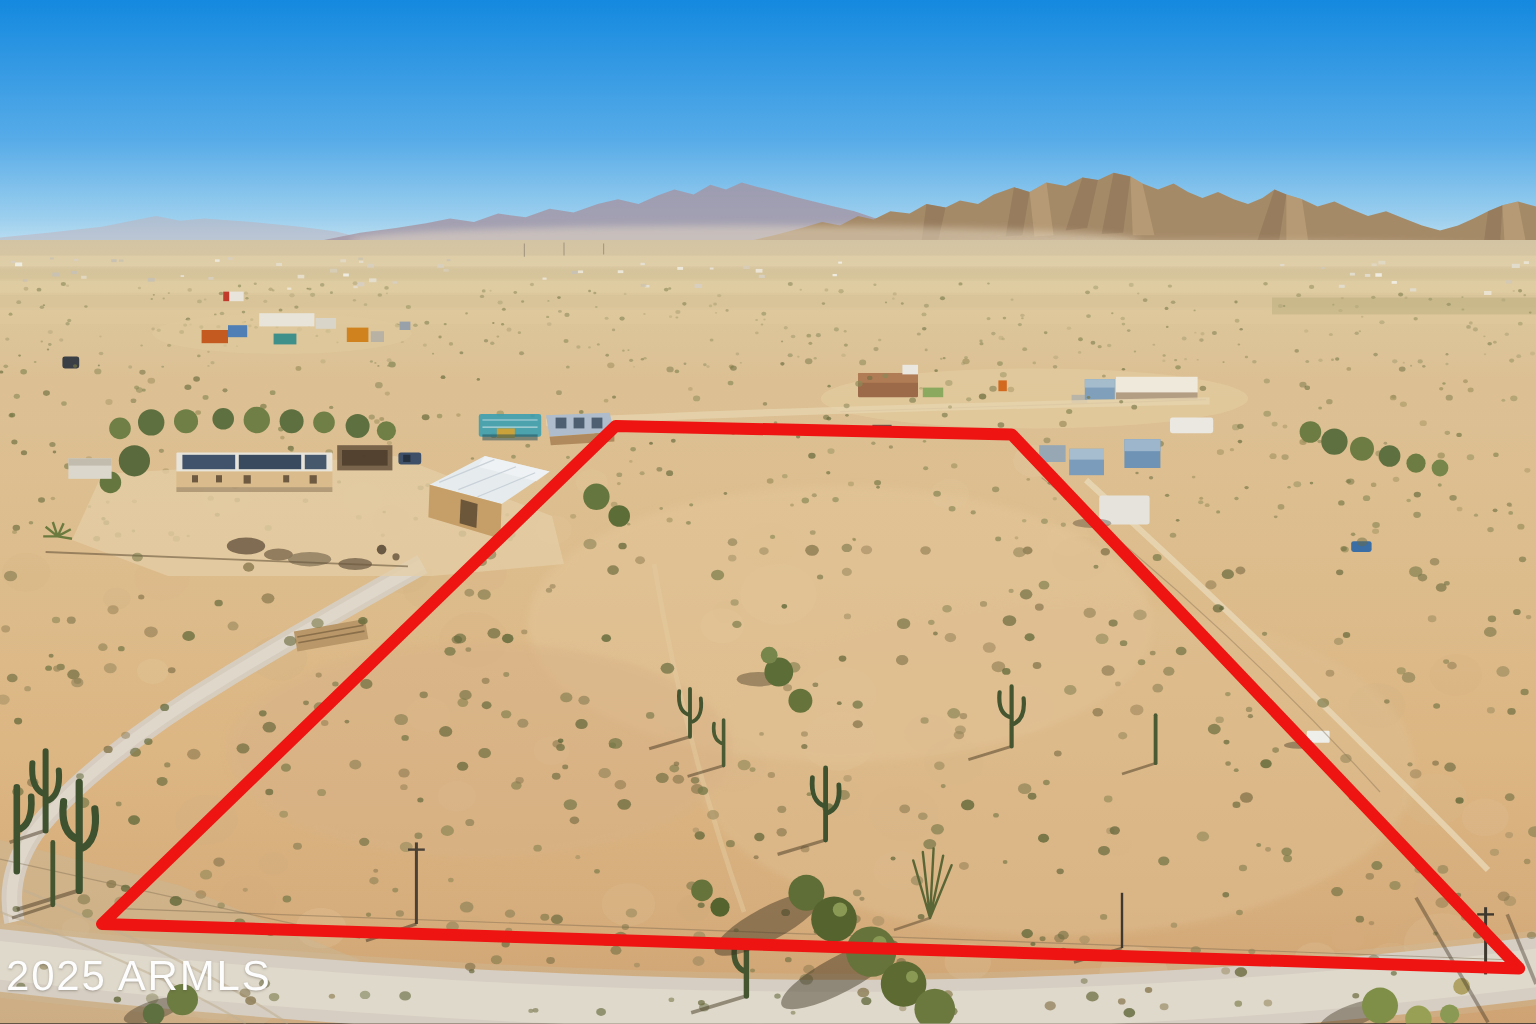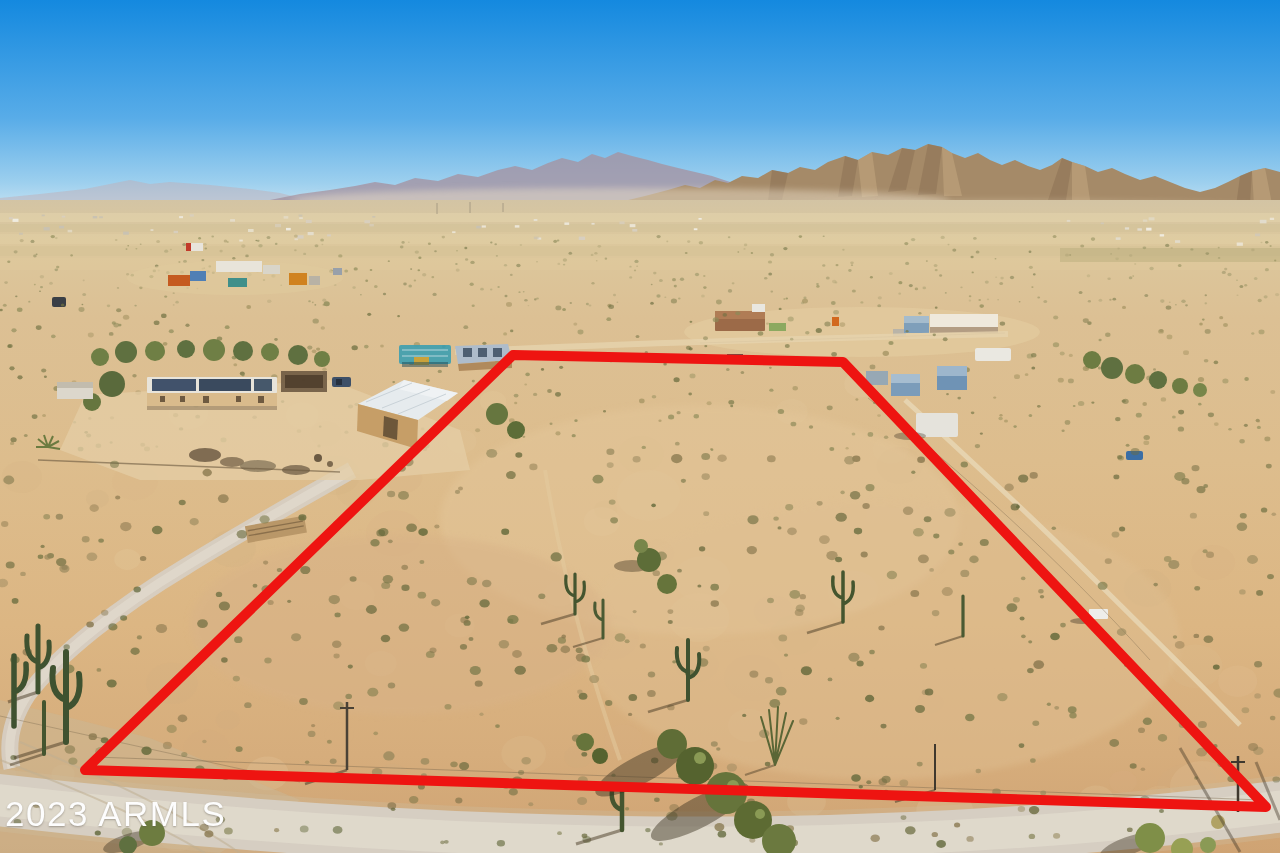--- a/index.html
+++ b/index.html
@@ -1535,14 +1535,14 @@
       <path d="M1180,748 L1240,852" stroke="rgba(58,48,32,0.4)" stroke-width="3" fill="none"></path>
       <path d="M1256,762 L1280,820" stroke="rgba(58,48,32,0.4)" stroke-width="3" fill="none"></path>
       <line x1="1238" y1="812" x2="1238" y2="756" stroke="#3f382e" stroke-width="2.5"></line>
       <line x1="1231" y1="762" x2="1245" y2="762" stroke="#3f382e" stroke-width="2"></line>
     </g>
   </g>
 
   <polygon fill="none" style="stroke:var(--boundary_red,#ee1411)" stroke-width="10" stroke-linejoin="round" stroke-linecap="round" points="513,355 843,362 1266,807 85,770"></polygon>
 </svg>
 
-<div class="watermark">2023 ARMLS</div>
+<div class="watermark">2025 ARMLS</div>
 </div>
 
 </body></html>

